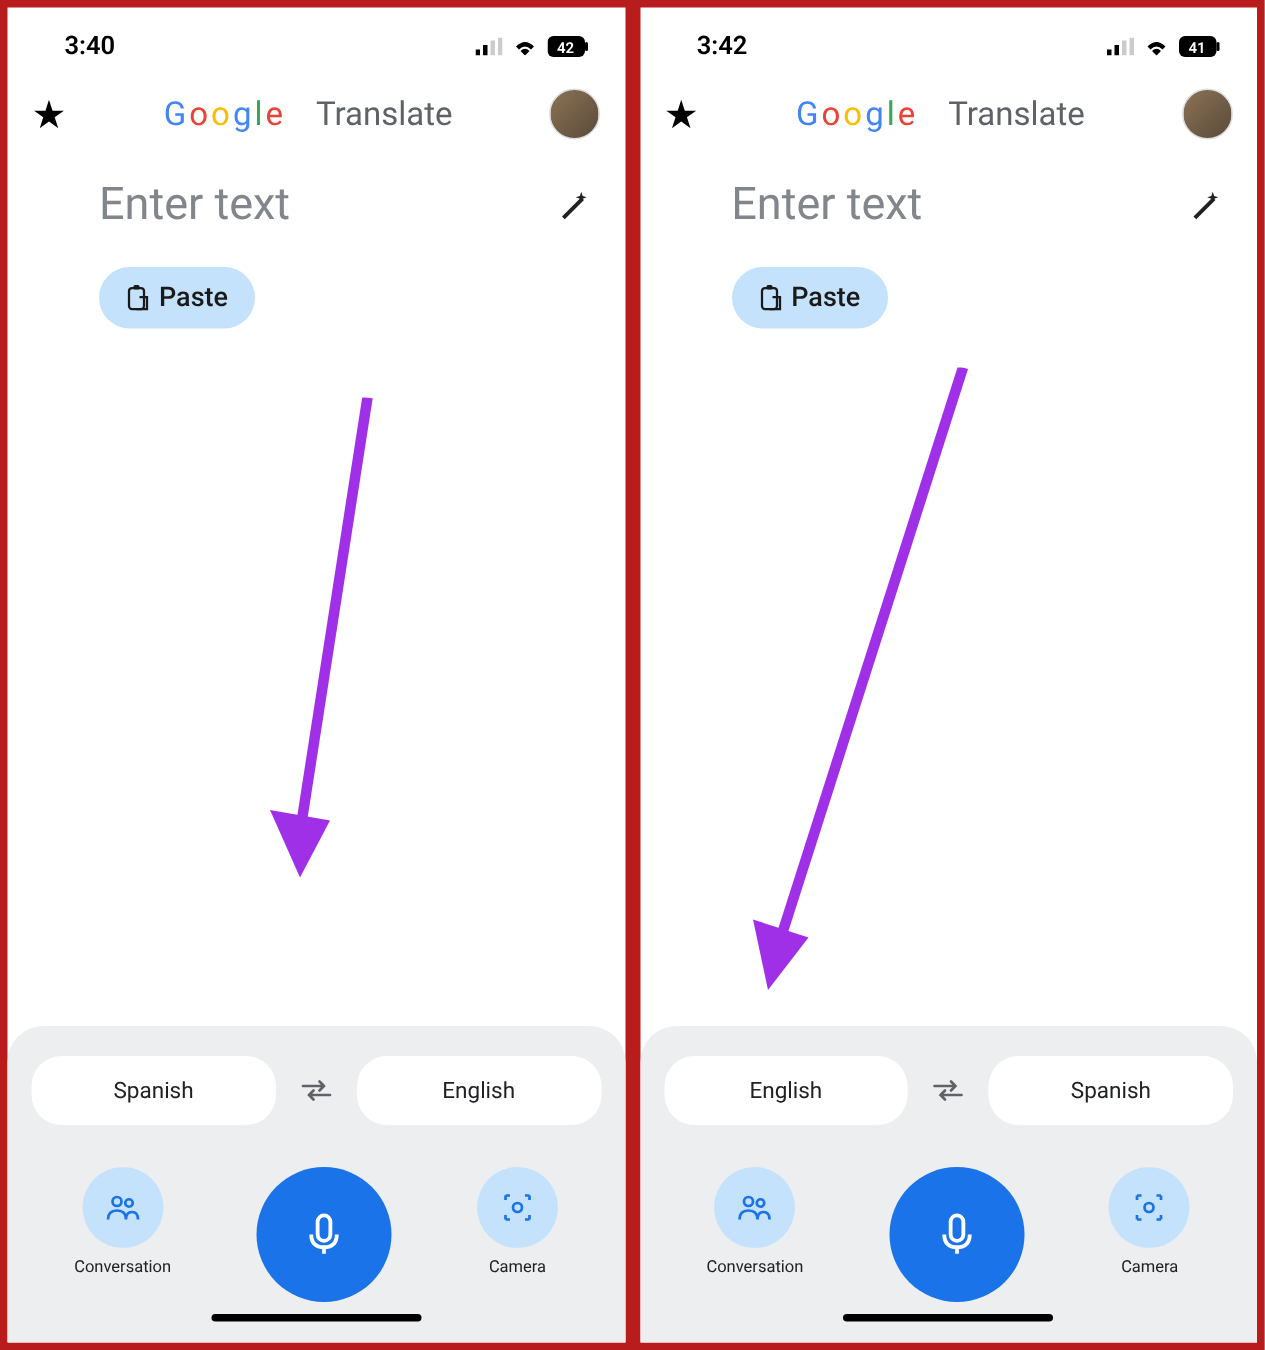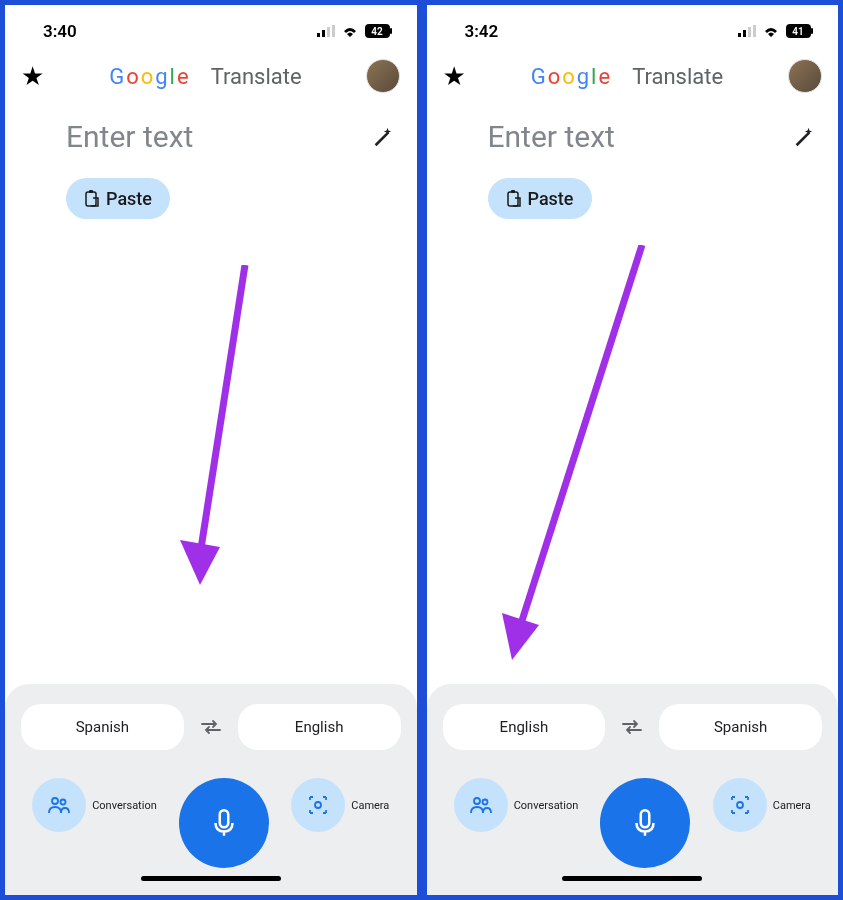--- a/index.html
+++ b/index.html
@@ -1,17 +1,17 @@
 <!DOCTYPE html>
 <html><head>
   <meta charset="utf-8">
   <style>
     * { margin: 0; padding: 0; box-sizing: border-box; font-family: -apple-system, BlinkMacSystemFont, 'Segoe UI', Roboto, sans-serif; }
     body { display: flex; width: 843px; height: 900px; background: #000; }
-    .phone { flex: 1; background: #fff; border: 5px solid #1d4ed8; display: flex; flex-direction: column; position: relative; }
+    .phone { flex: 1; background: #fff; border: 5px solid #b91c1c; display: flex; flex-direction: column; position: relative; }
     .phone:first-child { margin-right: 0; }
     .status-bar { display: flex; justify-content: space-between; align-items: center; padding: 12px 24px 4px 38px; height: 44px; }
     .status-time { font-size: 17px; font-weight: 600; }
     .status-icons { display: flex; gap: 6px; align-items: center; }
     .header { display: flex; align-items: center; justify-content: space-between; padding: 10px 16px; }
     .star { font-size: 26px; color: #000; }
     .logo-text { font-size: 22px; font-weight: 400; display: flex; align-items: center; gap: 2px; }
     .g-blue { color: #4285F4; }
     .g-red { color: #EA4335; }
     .g-yellow { color: #FBBC04; }
@@ -22,21 +22,21 @@
     .input-row { display: flex; justify-content: space-between; align-items: center; margin-bottom: 24px; }
     .enter-text { font-size: 30px; color: #80868b; font-weight: 400; }
     .magic-icon { color: #202124; }
     .paste-btn { display: inline-flex; align-items: center; gap: 6px; background: #c5e2fc; border: none; border-radius: 24px; padding: 10px 18px; font-size: 18px; color: #1a1a1a; font-weight: 500; cursor: pointer; }
     .spacer { flex: 1; position: relative; }
     .bottom-panel { background: #edeef0; border-radius: 24px 24px 0 0; padding: 20px 16px 12px; }
     .lang-row { display: flex; align-items: center; gap: 12px; margin-bottom: 28px; }
     .lang-btn { flex: 1; background: #fff; border: none; border-radius: 20px; padding: 14px 8px; font-size: 15px; color: #202124; cursor: pointer; text-align: center; }
     .swap-btn { background: transparent; border: none; padding: 4px; cursor: pointer; }
     .action-row { display: flex; justify-content: space-around; align-items: flex-start; margin-bottom: 8px; }
-    .action-item { display: flex; align-items: center; gap: 6px; }
+    .action-item { display: flex; flex-direction: column; align-items: center; gap: 6px; }
     .action-circle { width: 54px; height: 54px; border-radius: 50%; display: flex; align-items: center; justify-content: center; cursor: pointer; }
     .small-circle { background: #c5e2fc; }
     .big-circle { width: 90px; height: 90px; background: #1a73e8; }
     .action-label { font-size: 11px; color: #202124; }
     .home-indicator { width: 140px; height: 5px; background: #000; border-radius: 3px; margin: 8px auto 2px; }
     .arrow { position: absolute; pointer-events: none; }
     svg { display: block; }
   </style>
 </head>
 <body>

